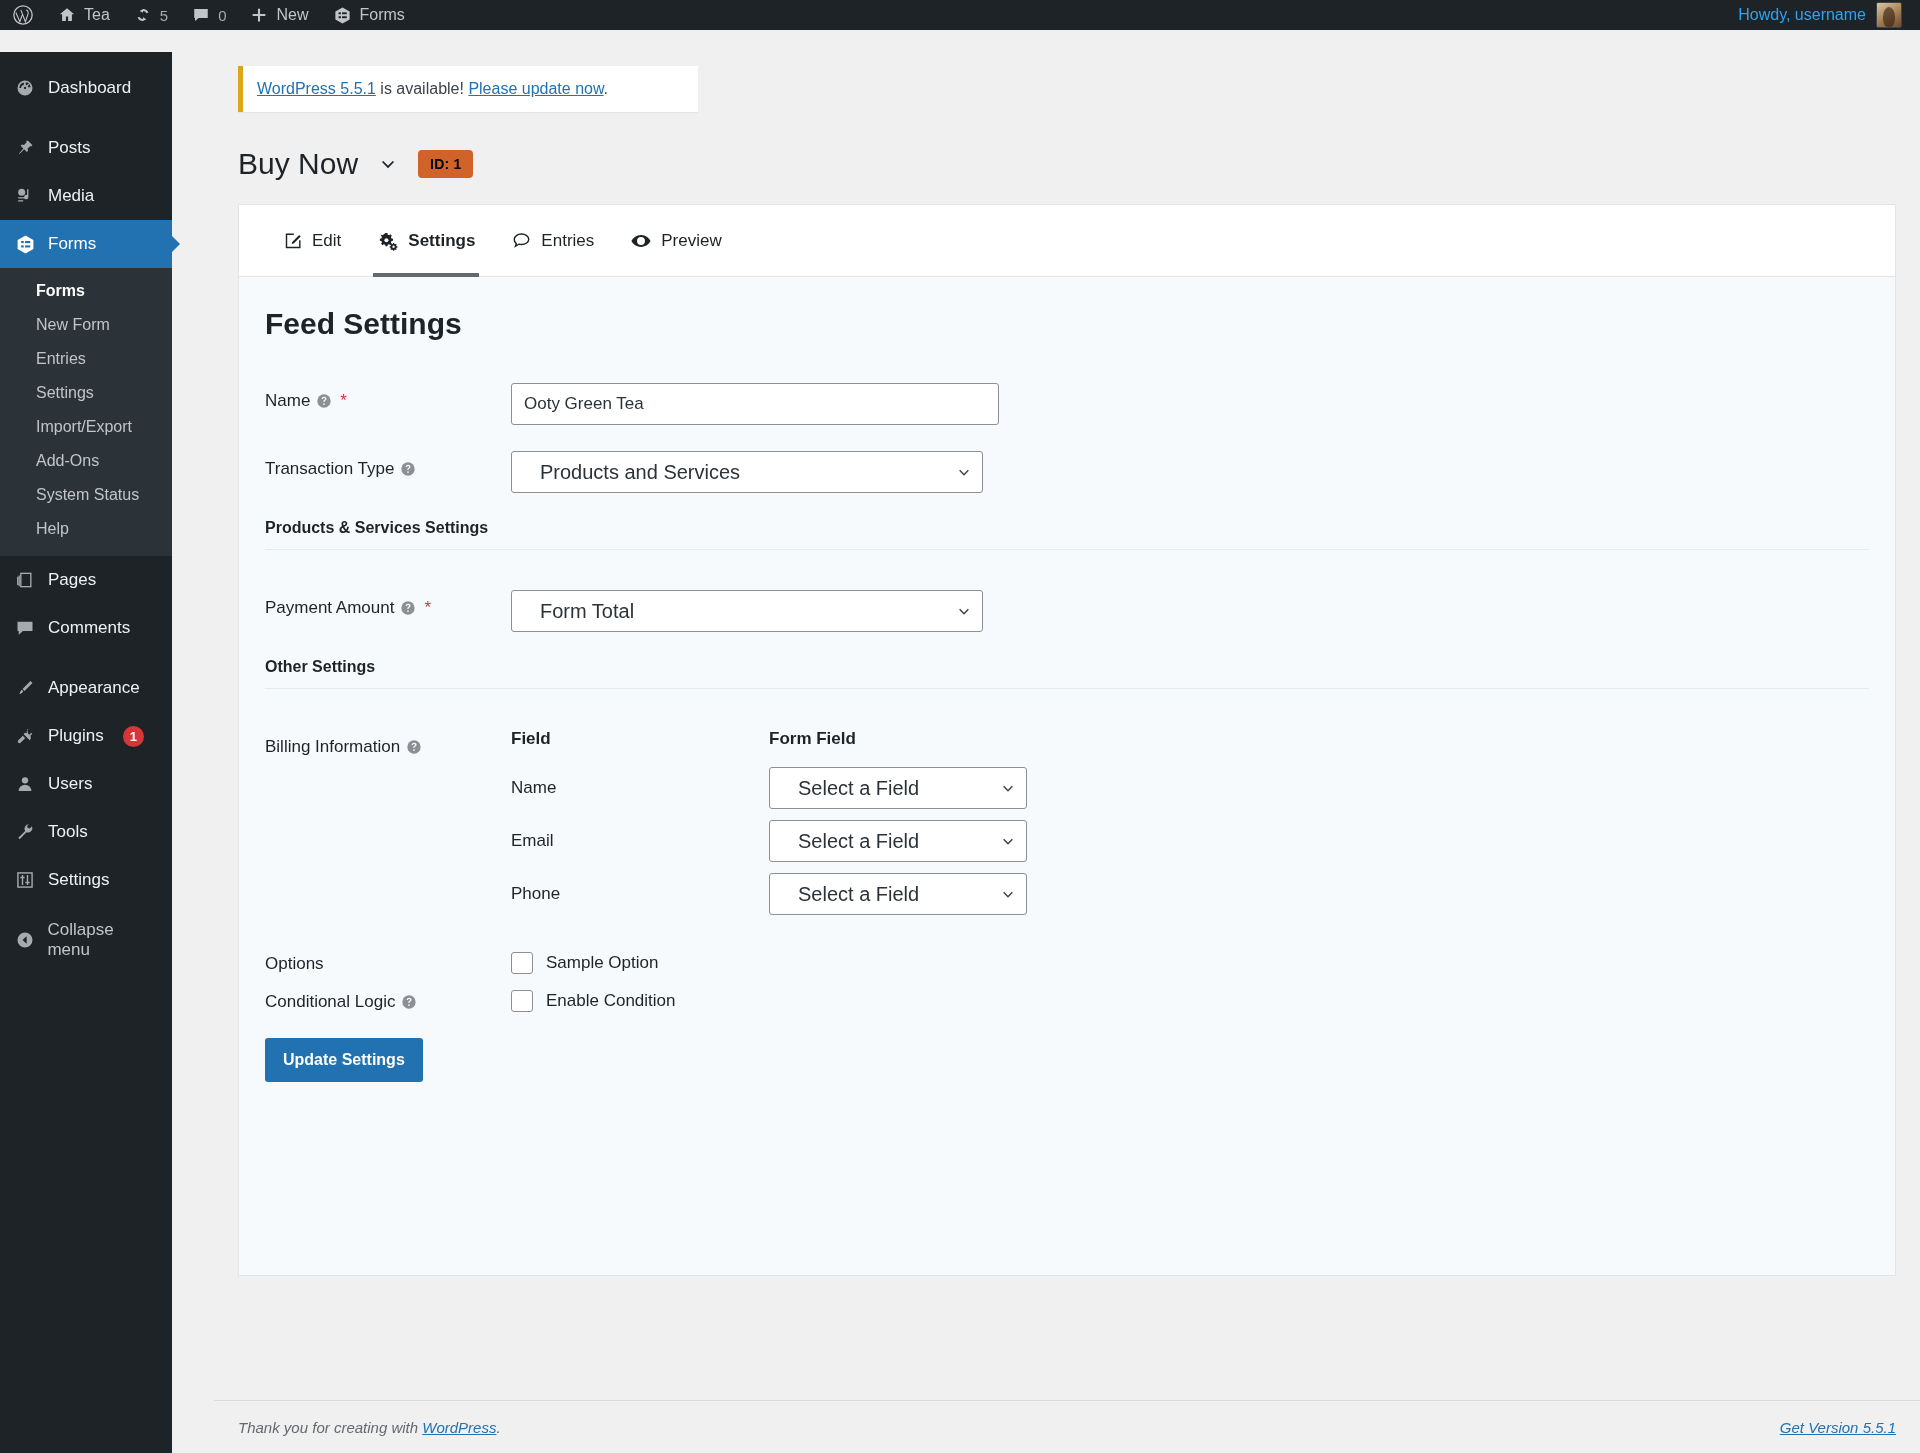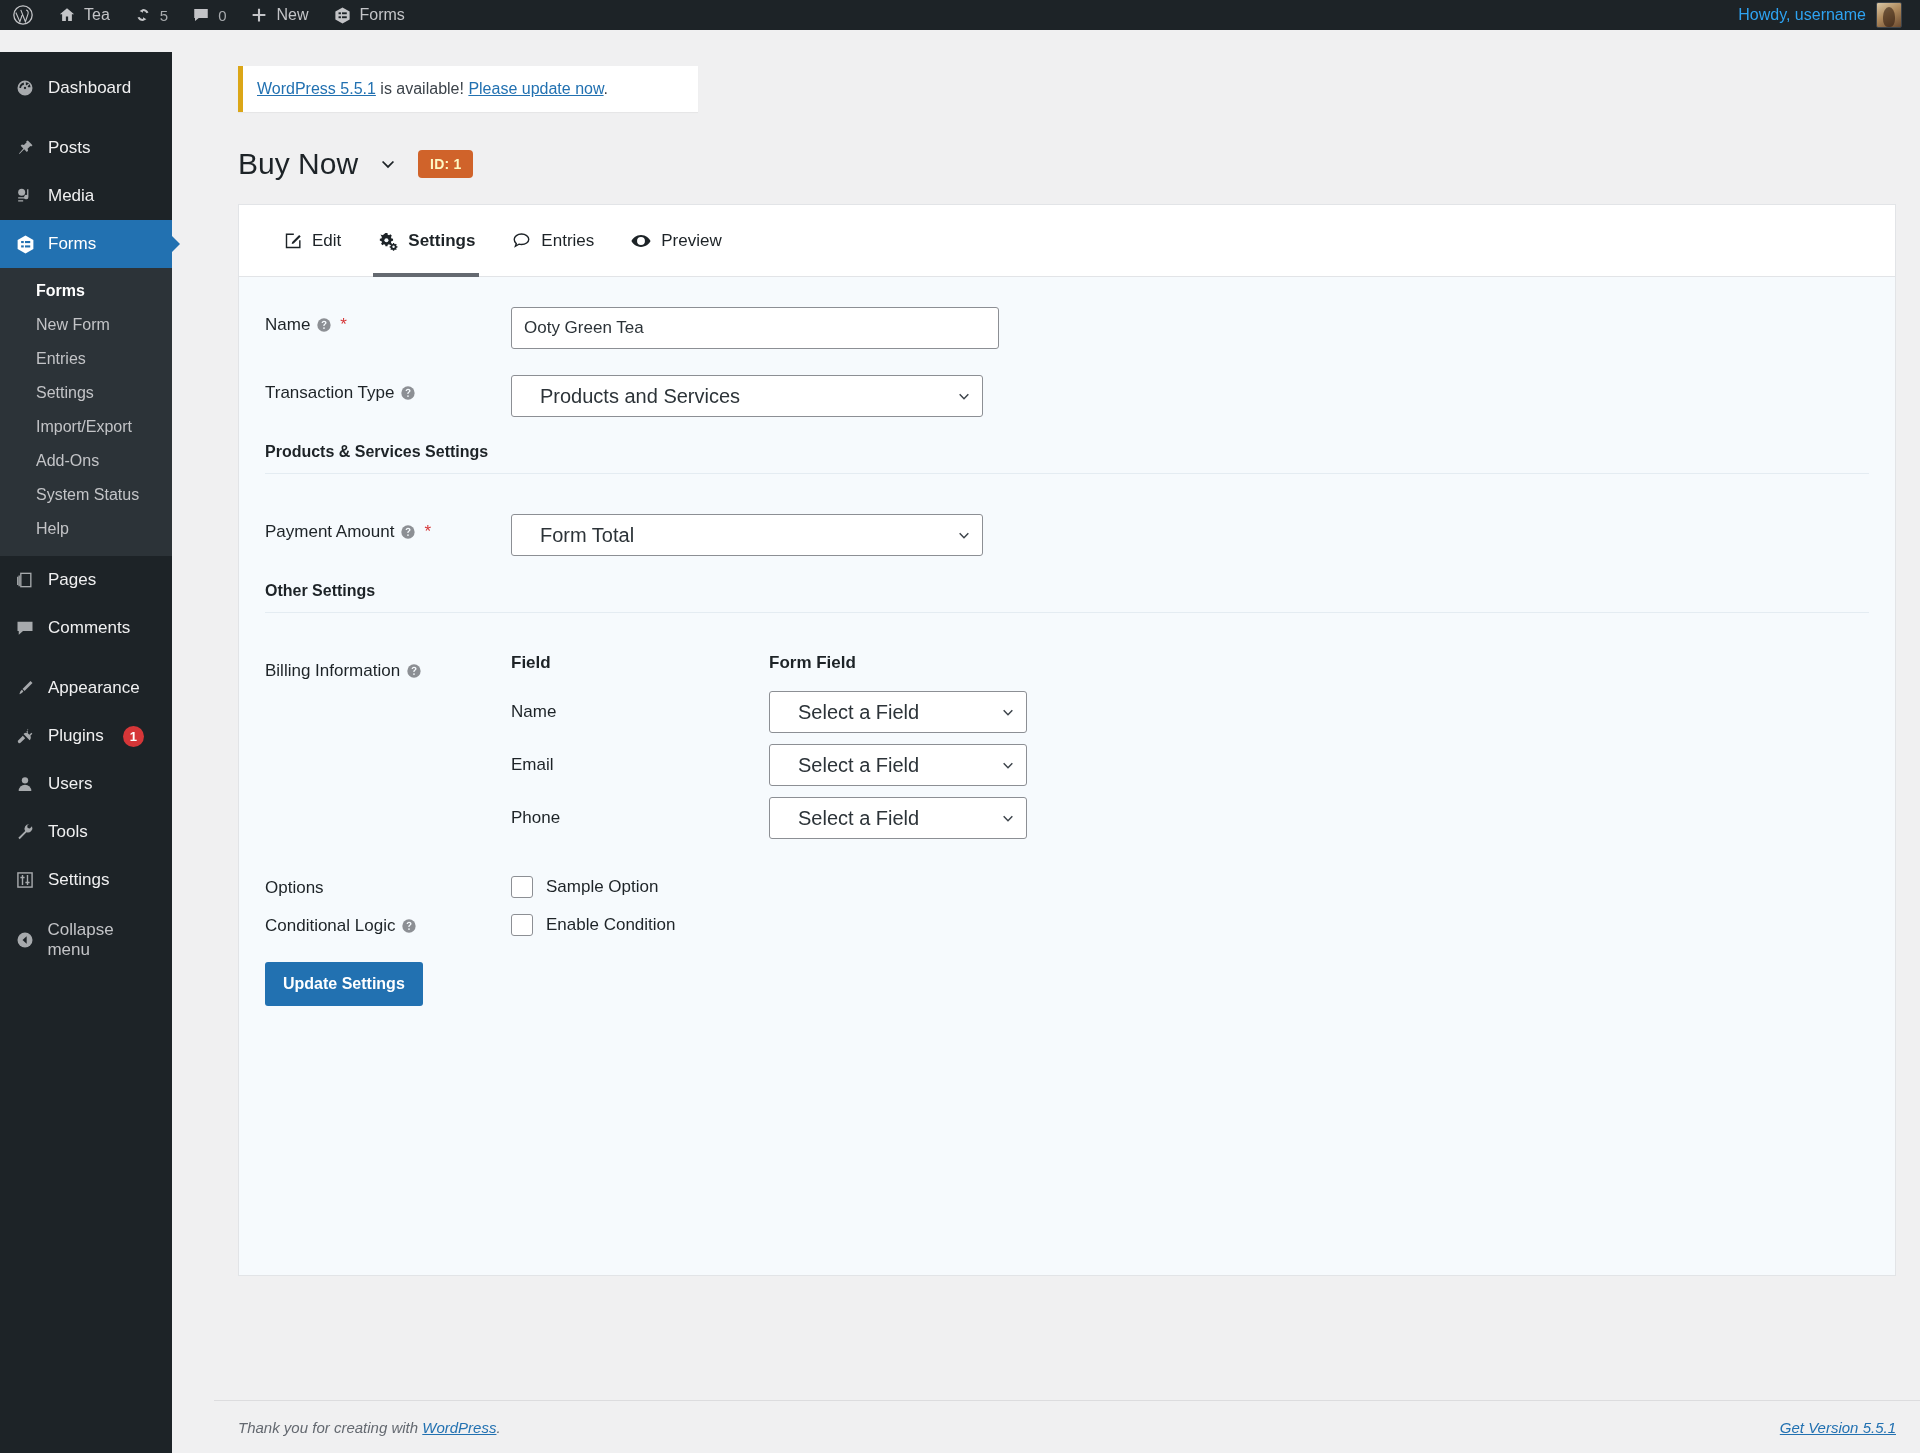--- a/index.html
+++ b/index.html
@@ -88,21 +88,21 @@
   }
   .notice a { color: #2271b1; }
 
   .form-title-row {
     display: flex; align-items: center; gap: 14px;
     margin: 30px 0 0 24px; height: 44px;
   }
   .form-title { font-size: 30px; font-weight: normal; color: #1d2327; }
   .title-caret { cursor: pointer; padding: 4px 6px; }
   .id-badge {
-    background: #d0632a; color: #fef9c3; font-size: 14px; font-weight: bold;
+    background: #d0632a; color: #000000; font-size: 14px; font-weight: bold;
     padding: 6px 12px; border-radius: 4px; letter-spacing: .2px;
   }
 
   
   .tab-bar {
     margin: 18px 24px 0 24px; background: #fff;
     border: 1px solid #e2e4e7; border-bottom: none;
     height: 72px; display: flex; align-items: center; padding-left: 26px;
     gap: 0px;
   }
@@ -475,20 +475,21 @@
         </svg>
       </span>
       <span>Preview</span>
     </div>
   </div>
 
   <div class="panel">
 
 
     <div class="panel-body">
+      <h1 class="feed-h">Feed Settings</h1>
 
       
       <div class="row">
         <div class="row-label">
           <span>Name</span>
           <span class="help-ico">
             <svg class="ico" width="16" height="16" viewBox="0 0 24 24" fill="#8c8f94">
               <circle cx="12" cy="12" r="10"></circle>
               <path d="M12 5.6c2.3 0 3.8 1.3 3.8 3.1 0 1.4-.8 2-1.9 2.7-.8.5-1 .8-1 1.5v.5h-1.9v-.8c0-1.2.5-1.8 1.6-2.5.8-.5 1.1-.8 1.1-1.3 0-.7-.6-1.2-1.6-1.2s-1.7.5-1.8 1.5H8.4c.1-2.1 1.5-3.5 3.6-3.5zM12 15.3a1.3 1.3 0 1 1 0 2.6 1.3 1.3 0 0 1 0-2.6z" fill="#f6fafd"></path>
             </svg>

